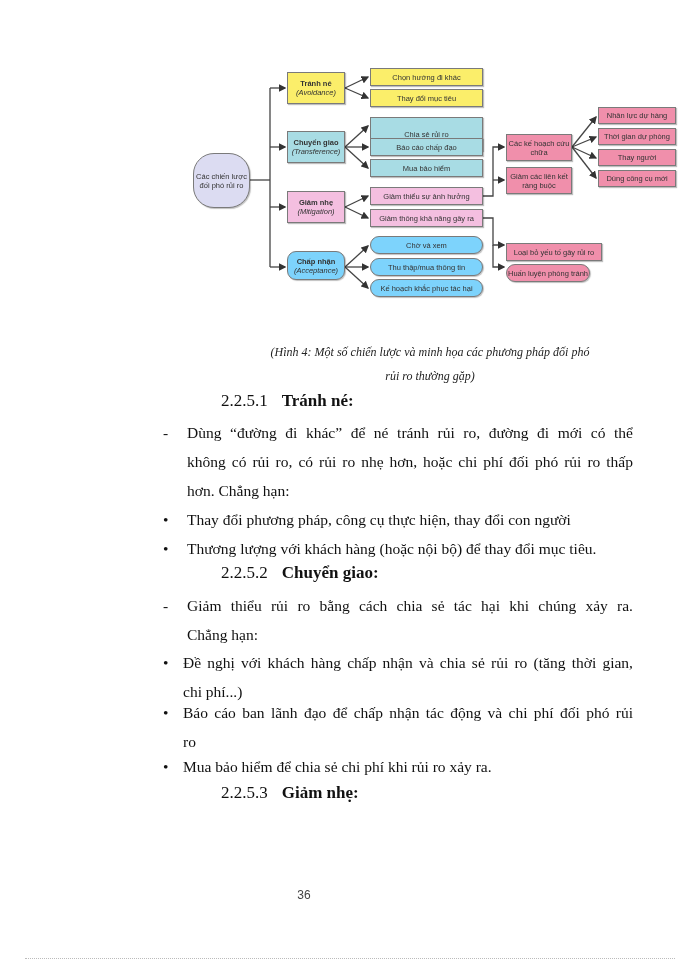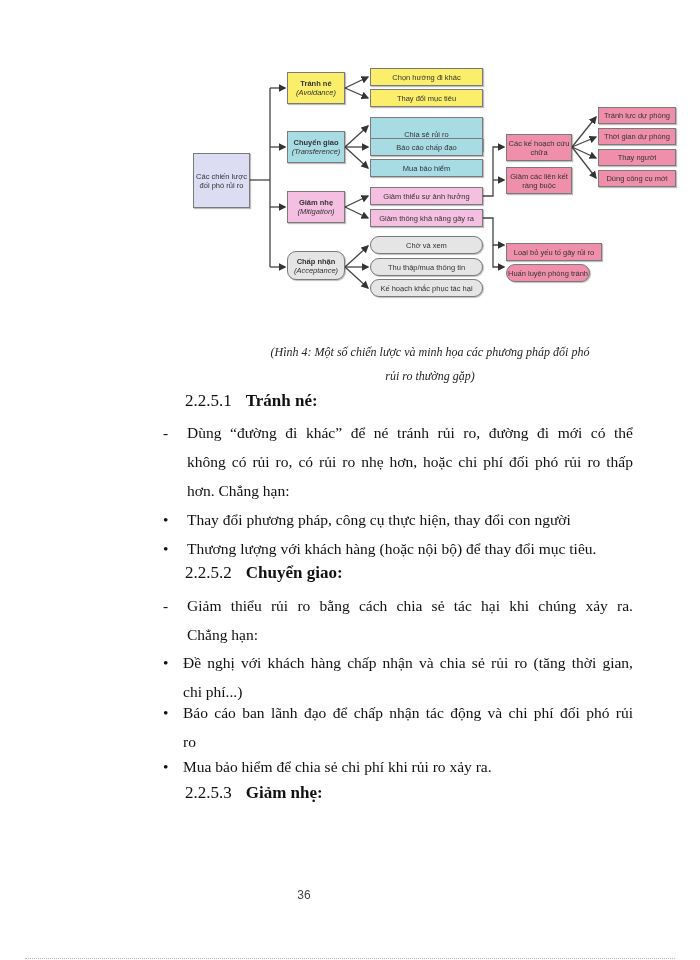--- a/index.html
+++ b/index.html
@@ -1,30 +1,30 @@
 <!DOCTYPE html>
 <html><head>
 <meta charset="utf-8">
 <style>
   html, body { margin:0; padding:0; background:#fff; }
   body { width:700px; height:960px; position:relative; overflow:hidden; font-family:"Liberation Serif", serif; color:#111; }
   .diagram { position:absolute; left:0; top:0; width:700px; height:310px; }
   .box { position:absolute; box-sizing:border-box; border:1.5px solid #7a7a7a; display:flex; align-items:center; justify-content:center; text-align:center; font-family:"Liberation Sans", sans-serif; font-size:7.5px; line-height:1.2; color:#333; box-shadow:1px 1px 1px rgba(0,0,0,0.25); }
   .box b { font-weight:bold; display:block; }
   .box i { display:block; }
-  .root { background:#dcdcf2; }
+  .root { background:#dcdcf2;border-radius:21px; }
   .yellow { background:#fbee6a; }
   .cyan { background:#a8dce4; }
   .pink { background:#f4bfe0; }
-  .green { background:#e5e5e5;border-radius:9px; }
+  .green { background:#7dd3fc;border-radius:9px; }
   .red { background:#f08fab; }
   svg.lines { position:absolute; left:0; top:0; }
   .caption { position:absolute; left:180px; width:500px; text-align:center; font-style:italic; font-size:12px; line-height:24px; color:#222; }
   .h { position:absolute; font-family:"Liberation Serif", serif; font-size:17px; }
-  .h .num { font-weight:normal; margin-right:14px; }
+  .h .num { font-weight:normal; margin-right:14px;margin-left:36px; }
   .h .t { font-weight:bold; }
   .para { position:absolute; left:187px; width:446px; font-size:15.5px; line-height:29px; text-align:justify; }
   .marker { position:absolute; left:163px; font-size:15.5px; line-height:29px; }
   .pagenum { position:absolute; left:0; width:608px; top:888px; text-align:center; font-family:"Liberation Sans", sans-serif; font-size:12px; color:#444; }
   .dotline { position:absolute; left:25px; right:25px; top:958px; border-top:1px dotted #bbb; }
 </style>
 </head>
 <body>
 
 <div class="diagram">
@@ -106,21 +106,21 @@
   <div class="box cyan" style="left:370px;top:159px;width:113px;height:18px;">Mua bảo hiểm</div>
   <div class="box pink" style="left:370px;top:187px;width:113px;height:18px;">Giảm thiểu sự ảnh hưởng</div>
   <div class="box pink" style="left:370px;top:209px;width:113px;height:18px;">Giảm thông khả năng gây ra</div>
   <div class="box green" style="left:370px;top:236px;width:113px;height:18px;">Chờ và xem</div>
   <div class="box green" style="left:370px;top:258px;width:113px;height:18px;">Thu thập/mua thông tin</div>
   <div class="box green" style="left:370px;top:279px;width:113px;height:18px;">Kế hoạch khắc phục tác hại</div>
 
   <div class="box red" style="left:506px;top:134px;width:66px;height:27px;">Các kế hoạch cứu chữa</div>
   <div class="box red" style="left:506px;top:167px;width:66px;height:27px;">Giảm các liên kết ràng buộc</div>
 
-  <div class="box red" style="left:598px;top:107px;width:78px;height:17px;">Tránh lực dự phòng</div>
+  <div class="box red" style="left:598px;top:107px;width:78px;height:17px;">Nhân lực dự hàng</div>
   <div class="box red" style="left:598px;top:128px;width:78px;height:17px;">Thời gian dự phòng</div>
   <div class="box red" style="left:598px;top:149px;width:78px;height:17px;">Thay người</div>
   <div class="box red" style="left:598px;top:170px;width:78px;height:17px;">Dùng công cụ mới</div>
 
   <div class="box red" style="left:506px;top:236px;width:96px;height:18px;margin-top:7px;">Loại bỏ yếu tố gây rủi ro</div>
   <div class="box red" style="left:506px;top:264px;width:84px;height:18px;border-radius:9px;">Huấn luyện phòng tránh</div>
 </div>
 
 <div class="caption" style="top:340px;">(Hình 4: Một số chiến lược và minh họa các phương pháp đối phó</div>
 <div class="caption" style="top:364px;">rủi ro thường gặp)</div>

